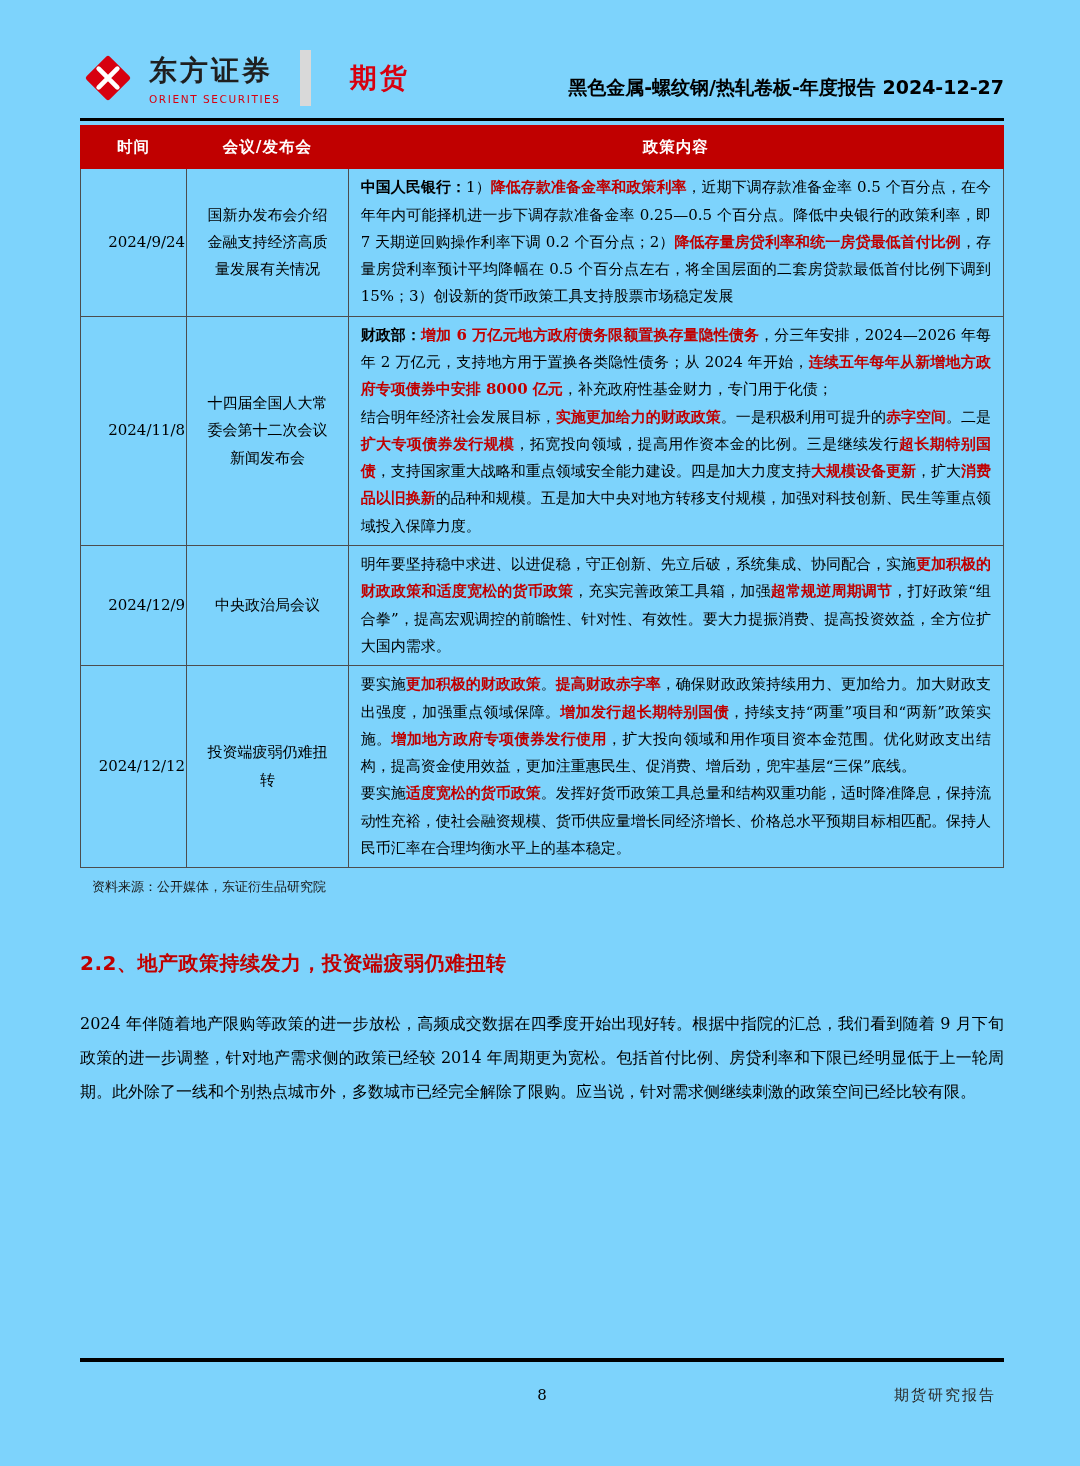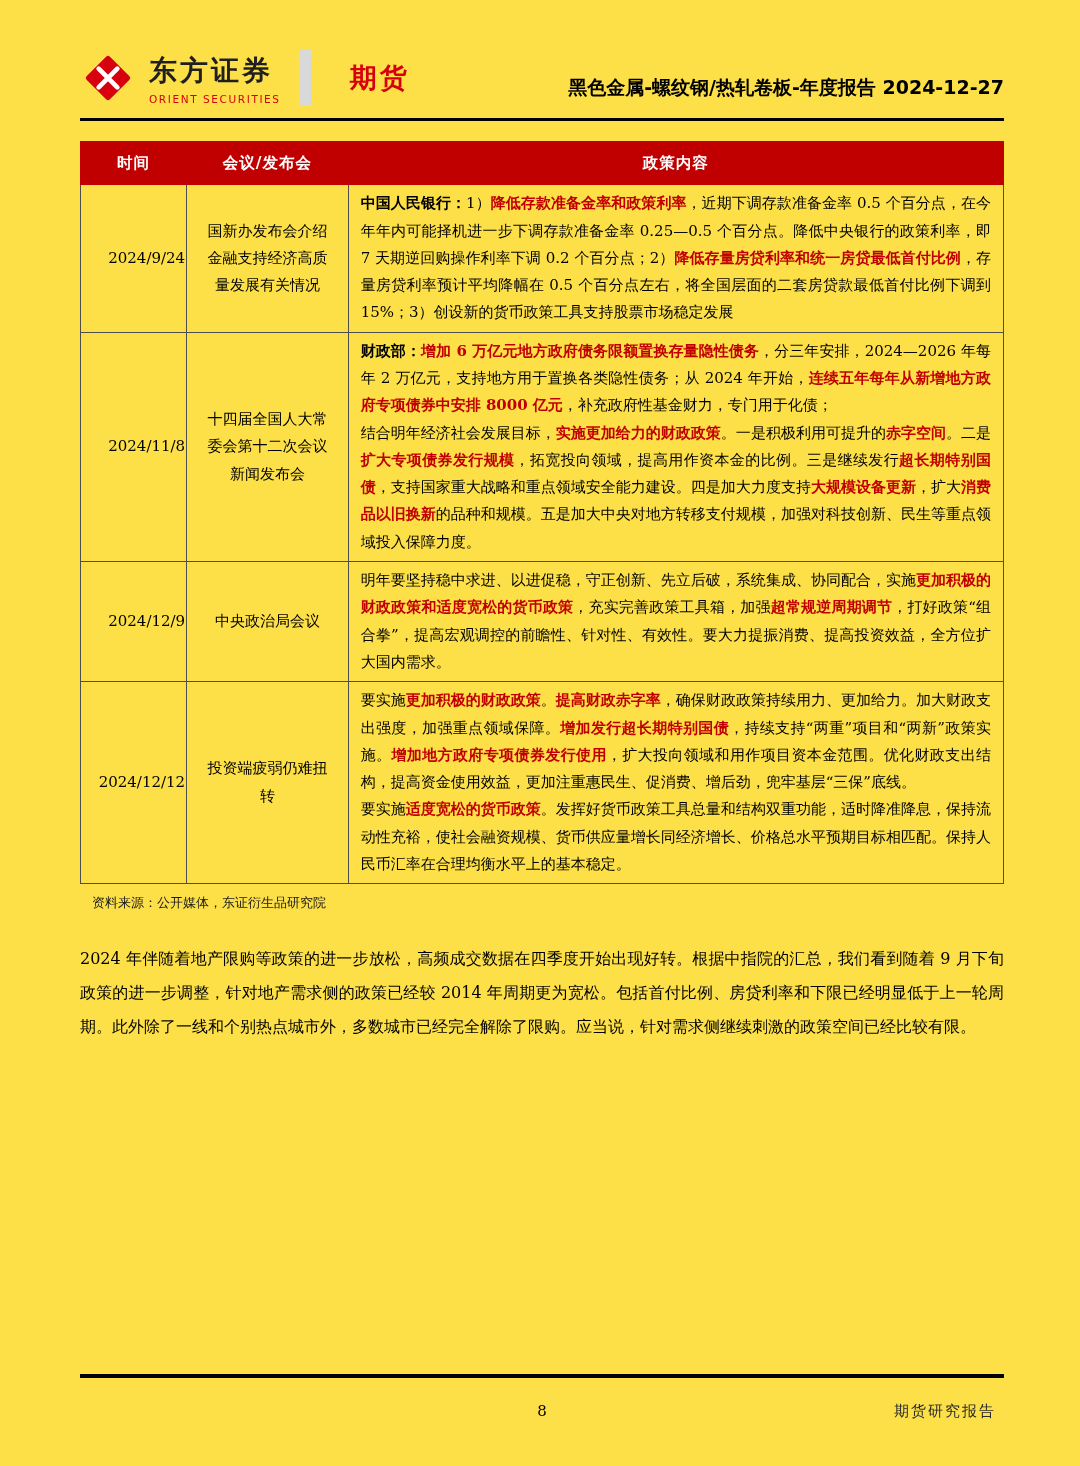--- a/index.html
+++ b/index.html
@@ -3,22 +3,22 @@
 <meta charset="utf-8">
 <style>
   :root{
     --brand-red:#d7000f;
     --accent-red:#c00000;
     --border-dark:#4d4d4d;
   }
   *{box-sizing:border-box;}
   html,body{margin:0;padding:0;background:#ffffff;}
   .page{
-    width:1080px;height:1466px;margin:0 auto;background:#fde047;
-    padding:50px 76px 38px 80px;
+    width:1080px;height:1466px;margin:0 auto;background:#7dd3fc;
+    padding:50px 76px 54px 80px;
     display:flex;flex-direction:column;
     font-family:"DejaVu Serif","Liberation Serif",serif;
     color:#000;overflow:hidden;
   }
   
   .header{display:flex;align-items:flex-end;justify-content:space-between;}
   .brand{display:flex;align-items:center;gap:13px;}
   .logo-icon svg{width:56px;height:56px;display:block;}
   .brand-text{display:flex;flex-direction:column;justify-content:center;}
   .brand-cn{font-size:28px;font-weight:bold;color:#1f1f1f;letter-spacing:3px;
@@ -28,21 +28,21 @@
   .brand-divider{width:11px;height:56px;background:#d9d9d9;margin:0 6px;}
   .brand-tag{font-size:27px;font-weight:bold;color:var(--brand-red);letter-spacing:3px;
     font-family:"DejaVu Sans","Liberation Sans",sans-serif;margin-left:20px;}
   .doc-title{font-size:19px;font-weight:bold;padding-bottom:5px;
     font-family:"DejaVu Sans","Liberation Sans",sans-serif;}
   .header-rule{height:3px;background:#000;margin-top:12px;}
   
   main{flex:1 1 auto;}
   .fig-caption{margin-top:70px;color:var(--accent-red);font-weight:bold;font-size:15.5px;
     font-family:"DejaVu Sans","Liberation Sans",sans-serif;}
-  table.policy-table{width:100%;border-collapse:collapse;margin-top:20px;
+  table.policy-table{width:100%;border-collapse:collapse;margin-top:4px;
     font-size:15px;line-height:1.82;}
   table.policy-table th{
     background:var(--accent-red);color:#fff;font-weight:bold;
     padding:7px 4px;font-size:15.5px;border:1px solid var(--accent-red);
     font-family:"DejaVu Sans","Liberation Sans",sans-serif;letter-spacing:1px;}
   table.policy-table td{border:1px solid var(--border-dark);vertical-align:middle;}
   td.c-date{text-align:right;}
   td.c-meeting{text-align:center;padding:6px 14px;}
   td.c-content{padding:5px 12px;}
   .par{text-align:justify;}
@@ -131,20 +131,21 @@
     <td class="c-content">
               <div class="par"><span>要实施</span><span class="rb">更加积极的财政政策</span><span>。</span><span class="rb">提高财政赤字率</span><span>，确保财政政策持续用力、更加给力。加大财政支出强度，加强重点领域保障。</span><span class="rb">增加发行超长期特别国债</span><span>，持续支持“两重”项目和“两新”政策实施。</span><span class="rb">增加地方政府专项债券发行使用</span><span>，扩大投向领域和用作项目资本金范围。优化财政支出结构，提高资金使用效益，更加注重惠民生、促消费、增后劲，兜牢基层“三保”底线。</span></div>
               <div class="par"><span>要实施</span><span class="rb">适度宽松的货币政策</span><span>。发挥好货币政策工具总量和结构双重功能，适时降准降息，保持流动性充裕，使社会融资规模、货币供应量增长同经济增长、价格总水平预期目标相匹配。保持人民币汇率在合理均衡水平上的基本稳定。</span></div>
             </td>
   </tr>
 </tbody>
     </table>
 
     <div class="source">资料来源：公开媒体，东证衍生品研究院</div>
 
+    <h2 class="section-heading">2.2、地产政策持续发力，投资端疲弱仍难扭转</h2>
     <p class="body-par">2024 年伴随着地产限购等政策的进一步放松，高频成交数据在四季度开始出现好转。根据中指院的汇总，我们看到随着 9 月下旬政策的进一步调整，针对地产需求侧的政策已经较 2014 年周期更为宽松。包括首付比例、房贷利率和下限已经明显低于上一轮周期。此外除了一线和个别热点城市外，多数城市已经完全解除了限购。应当说，针对需求侧继续刺激的政策空间已经比较有限。</p>
   </main>
 
   <footer>
     <div class="footer-rule"></div>
     <div class="footer-row">
       <div class="page-number">8</div>
       <div class="footer-label">期货研究报告</div>
     </div>
   </footer>

